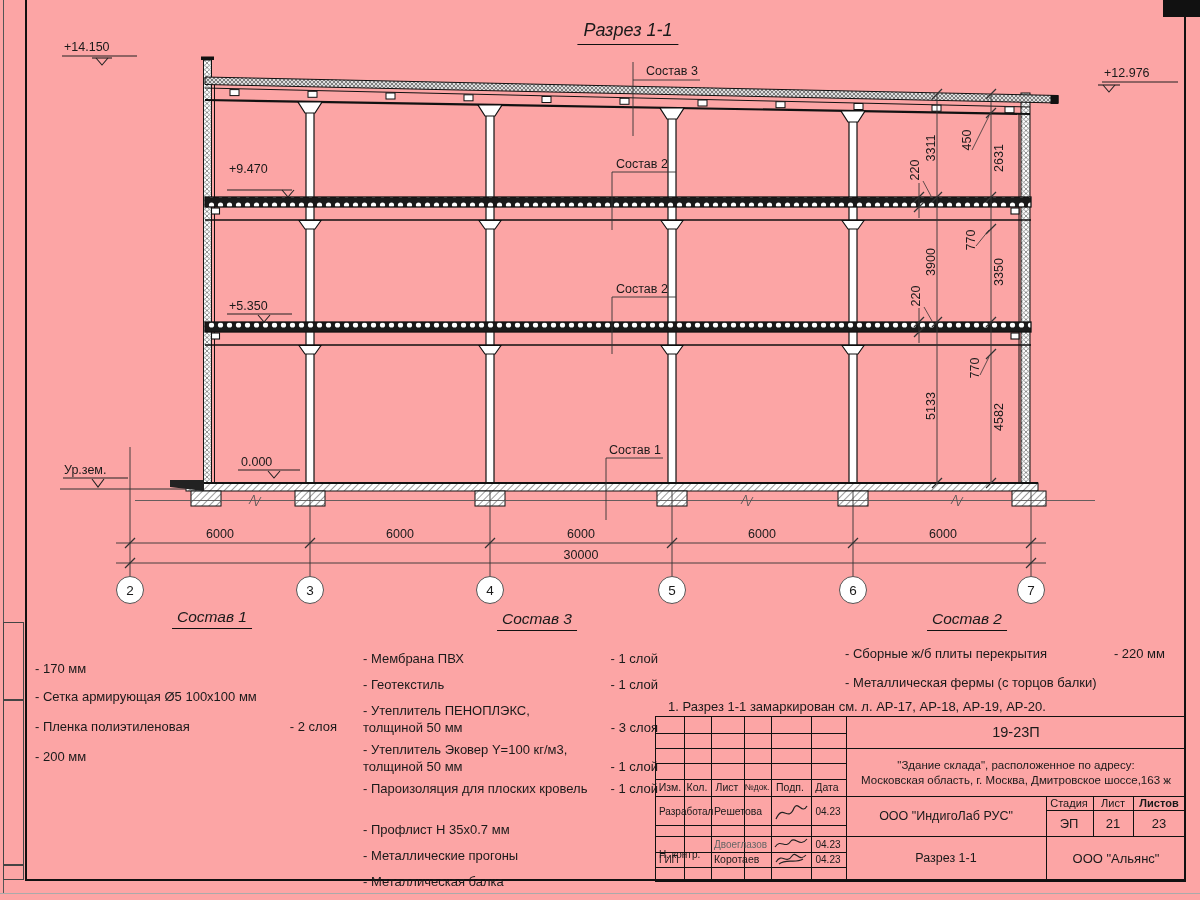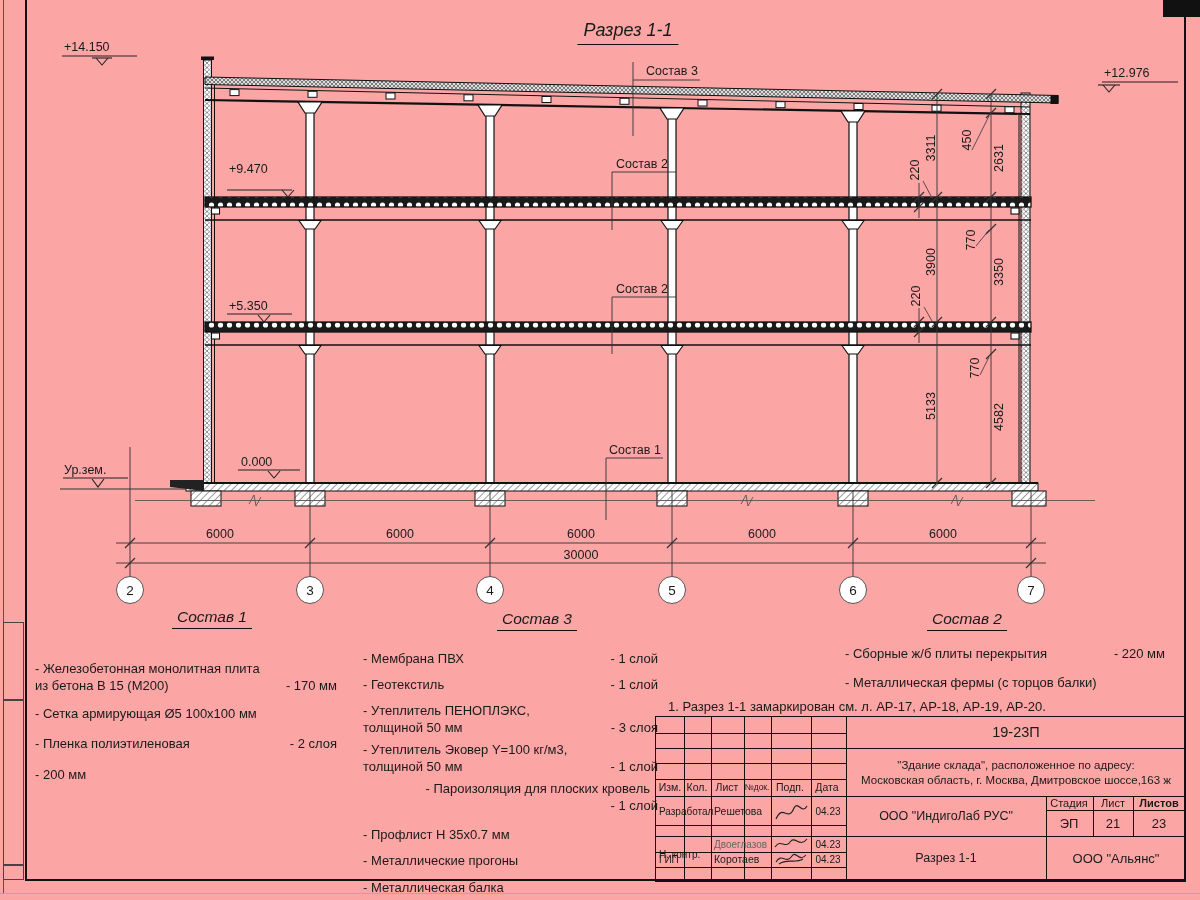--- a/index.html
+++ b/index.html
@@ -278,22 +278,20 @@
   <div class="bub" style="left:672px;top:590px;">5</div>
   <div class="bub" style="left:853px;top:590px;">6</div>
   <div class="bub" style="left:1031px;top:590px;">7</div>
 
   <div class="lg-title" style="left:212px;top:608px;">Состав 1</div>
   <div class="lg-title" style="left:537px;top:610px;">Состав 3</div>
   <div class="lg-title" style="left:967px;top:610px;">Состав 2</div>
 
   <div class="legend" style="left:35px;top:660px;width:302px;">
     <div class="lrow" style="margin-bottom:11px;">
-      <span class="lname">- Железобетонная  монолитная плита
-из бетона В 15 (М200)</span>
       <span class="lval">- 170 мм</span>
       </div>
     <div class="lrow" style="margin-bottom:13px;">
       <span class="lname">- Сетка армирующая Ø5 100х100 мм</span>
       <span class="lval"></span>
       </div>
     <div class="lrow" style="margin-bottom:13px;">
       <span class="lname">- Пленка полиэтиленовая</span>
       <span class="lval">-  2 слоя</span>
       </div>
@@ -314,21 +312,21 @@
     <div class="lrow" style="margin-bottom:4px;">
       <span class="lname">- Утеплитель ПЕНОПЛЭКС,
 толщиной 50 мм</span>
       <span class="lval">- 3 слоя</span>
       </div>
     <div class="lrow" style="margin-bottom:5px;">
       <span class="lname">- Утеплитель Эковер Y=100 кг/м3,
 толщиной 50 мм</span>
       <span class="lval">- 1 слой</span>
       </div>
-    <div class="lrow" style="margin-bottom:12px;flex-direction:column;">
+    <div class="lrow" style="margin-bottom:24px;">
       <span class="lname">- Пароизоляция для плоских кровель</span>
       <span class="lval">- 1 слой</span>
       </div>
     <div class="lrow" style="margin-bottom:9px;">
       <span class="lname">- Профлист Н 35х0.7 мм</span>
       <span class="lval"></span>
       </div>
     <div class="lrow" style="margin-bottom:9px;">
       <span class="lname">- Металлические прогоны</span>
       <span class="lval"></span>

